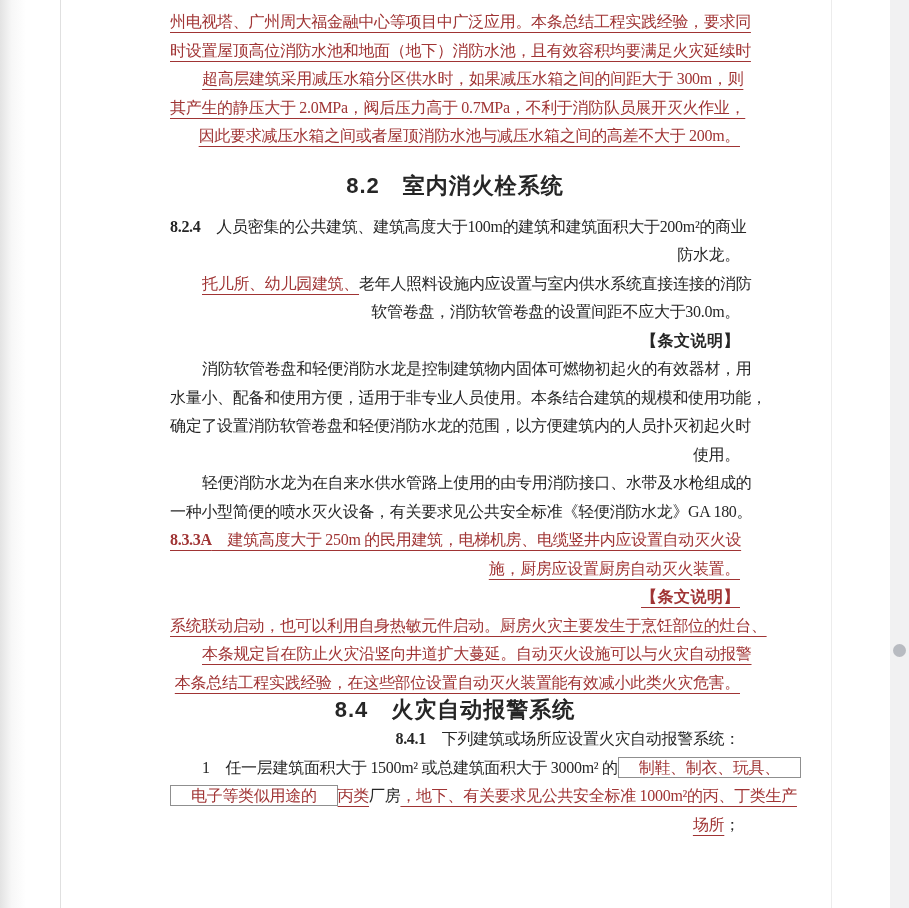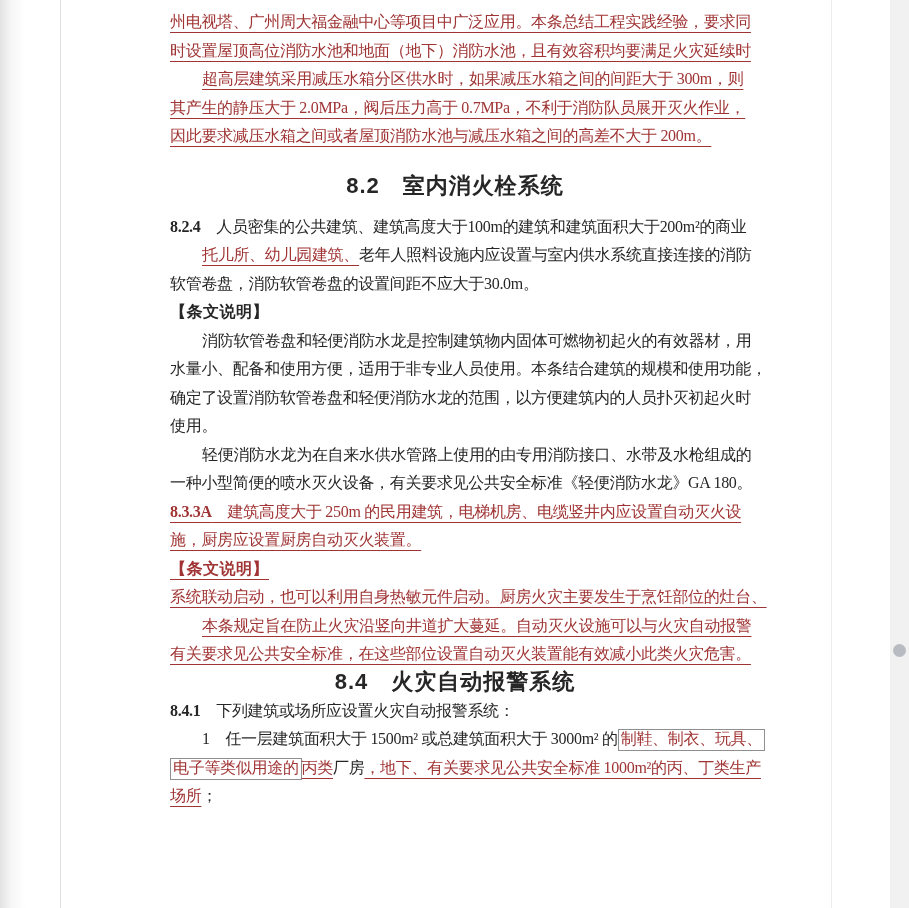--- a/index.html
+++ b/index.html
@@ -25,74 +25,74 @@
   }
   .scroll-thumb{
     position:absolute;left:893px;top:644px;width:13px;height:13px;border-radius:50%;
     background:#b8bbc1;
   }
   
   .content{
     position:absolute;left:170px;top:8px;width:570px;
     font-size:16px;letter-spacing:-0.3px;color:#262626;
   }
-  .line{height:28.5px;line-height:28.5px;white-space:nowrap;}
+  .line{height:28.5px;line-height:28.5px;white-space:nowrap;text-align:right;}
   .line.indent{text-indent:2em;}
   .line.heading{
     height:26px;line-height:26px;text-align:center;text-indent:0;
     font-family:"Liberation Sans","DejaVu Sans",sans-serif;
     font-weight:bold;font-size:22px;letter-spacing:1px;color:#1d1d1d;
     margin:22px 0 14px 0;
   }
   .line.heading.tight{margin:0 0 2px 0;}
   .run.black{color:#262626;}
   .run.red{color:#a03434;}
   .run.b{font-weight:bold;}
   .run.hei{font-family:"Liberation Sans","DejaVu Sans",sans-serif;letter-spacing:0.5px;}
   .run.u{
     text-decoration:underline;
     text-decoration-thickness:1px;
     text-underline-offset:5px;
   }
   .run.box{
     border:1px solid #8f8f8f;
-    padding:1px 2px;
-    font-family:Liberation Mono, monospace;
+    padding:1px 20px;
   }
 </style>
 </head>
 <body>
 
 <div class="left-shade"></div>
 <div class="page-left-border"></div>
 <div class="page-right-border"></div>
 
 <div class="content">
     <div class="line"><span class="run red u">州电视塔、广州周大福金融中心等项目中广泛应用。本条总结工程实践经验，要求同</span></div>
     <div class="line"><span class="run red u">时设置屋顶高位消防水池和地面（地下）消防水池，且有效容积均要满足火灾延续时</span></div>
     <div class="line indent"><span class="run red u">超高层建筑采用减压水箱分区供水时，如果减压水箱之间的间距大于 300m，则</span></div>
     <div class="line"><span class="run red u">其产生的静压大于 2.0MPa，阀后压力高于 0.7MPa，不利于消防队员展开灭火作业，</span></div>
     <div class="line"><span class="run red u">因此要求减压水箱之间或者屋顶消防水池与减压水箱之间的高差不大于 200m。</span></div>
     <div class="line heading"><span class="run black b">8.2　室内消火栓系统</span></div>
     <div class="line"><span class="run black b">8.2.4</span><span class="run black">　人员密集的公共建筑、建筑高度大于100m的建筑和建筑面积大于200m²的商业</span></div>
+    <div class="line"><span class="run black">防水龙。</span></div>
     <div class="line indent"><span class="run red u">托儿所、幼儿园建筑、</span><span class="run black">老年人照料设施内应设置与室内供水系统直接连接的消防</span></div>
     <div class="line"><span class="run black">软管卷盘，消防软管卷盘的设置间距不应大于30.0m。</span></div>
     <div class="line"><span class="run black b hei">【条文说明】</span></div>
     <div class="line indent"><span class="run black">消防软管卷盘和轻便消防水龙是控制建筑物内固体可燃物初起火的有效器材，用</span></div>
     <div class="line"><span class="run black">水量小、配备和使用方便，适用于非专业人员使用。本条结合建筑的规模和使用功能，</span></div>
     <div class="line"><span class="run black">确定了设置消防软管卷盘和轻便消防水龙的范围，以方便建筑内的人员扑灭初起火时</span></div>
     <div class="line"><span class="run black">使用。</span></div>
     <div class="line indent"><span class="run black">轻便消防水龙为在自来水供水管路上使用的由专用消防接口、水带及水枪组成的</span></div>
     <div class="line"><span class="run black">一种小型简便的喷水灭火设备，有关要求见公共安全标准《轻便消防水龙》GA 180。</span></div>
     <div class="line"><span class="run red u b">8.3.3A</span><span class="run red u">　建筑高度大于 250m 的民用建筑，电梯机房、电缆竖井内应设置自动灭火设</span></div>
     <div class="line"><span class="run red u">施，厨房应设置厨房自动灭火装置。</span></div>
     <div class="line"><span class="run red u b hei">【条文说明】</span></div>
     <div class="line"><span class="run red u">系统联动启动，也可以利用自身热敏元件启动。厨房火灾主要发生于烹饪部位的灶台、</span></div>
     <div class="line indent"><span class="run red u">本条规定旨在防止火灾沿竖向井道扩大蔓延。自动灭火设施可以与火灾自动报警</span></div>
-    <div class="line"><span class="run red u">有关要求见公共安全标准，在这些部位设置自动灭火装置能有效减小此类火灾危害。</span></div>
+    <div class="line"><span class="run red u">本条总结工程实践经验，在这些部位设置自动灭火装置能有效减小此类火灾危害。</span></div>
     <div class="line heading tight"><span class="run black b">8.4　火灾自动报警系统</span></div>
     <div class="line"><span class="run black b">8.4.1</span><span class="run black">　下列建筑或场所应设置火灾自动报警系统：</span></div>
     <div class="line indent"><span class="run black">1　任一层建筑面积大于 1500m² 或总建筑面积大于 3000m² 的</span><span class="run red box">制鞋、制衣、玩具、</span></div>
     <div class="line"><span class="run red box">电子等类似用途的</span><span class="run red u">丙类</span><span class="run black">厂房</span><span class="run red u">，地下、有关要求见公共安全标准 1000m²的丙、丁类生产</span></div>
     <div class="line"><span class="run red u">场所</span><span class="run black">；</span></div>
   </div>
 
 <div class="scroll-track"></div>
 <div class="scroll-thumb"></div>
 

